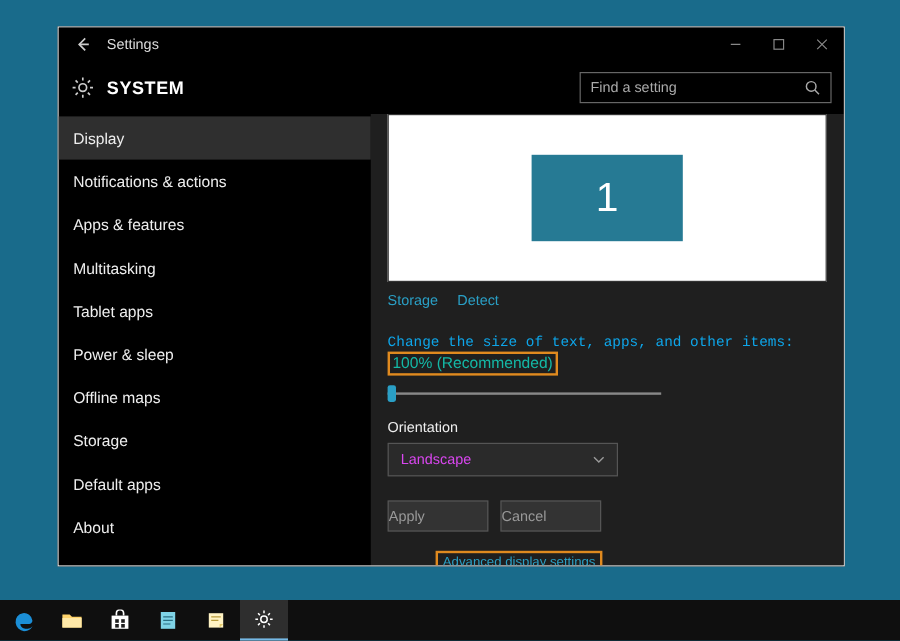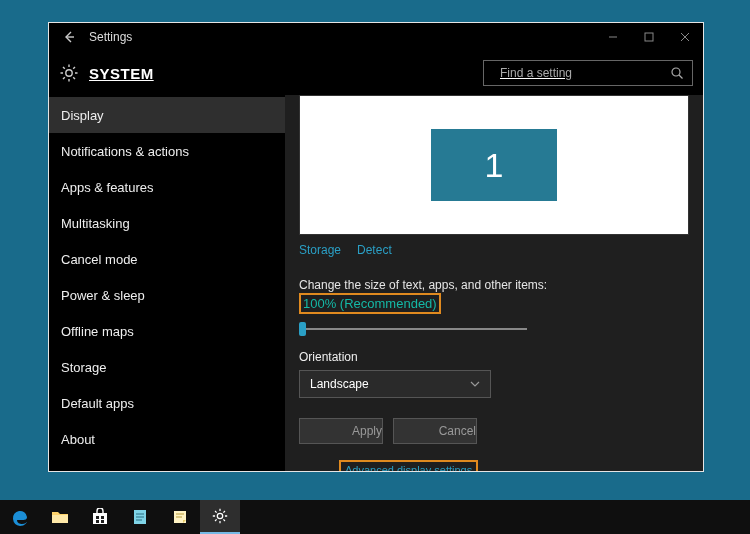--- a/index.html
+++ b/index.html
@@ -25,39 +25,38 @@
     color: #fff; font-size: 15px;
   }
   .title { font-size: 12px; color: #ddd; }
   .win-controls { position: absolute; right: 0; top: 0; display: flex; }
   .win-btn { width: 36px; height: 28px; display: flex; align-items: center; justify-content: center; color: #888; font-size: 11px; }
 
   .header {
     height: 44px; display: flex; align-items: center; padding: 0 10px;
     background: #000; color: #fff;
     justify-content: space-between;
-    text-decoration: underline;
   }
   .header-left { display: flex; align-items: center; gap: 10px; }
   .gear { width: 20px; height: 20px; display:flex; align-items:center; justify-content:center; }
   .header-title { font-size: 15px; font-weight: 600; letter-spacing: .5px; }
   .search {
     width: 210px; height: 26px; border: 1px solid #666; background: #000;
     display: flex; align-items: center; padding: 0 8px; color: #aaa;
-    font-size: 12px; justify-content: flex-end;
+    font-size: 12px; justify-content: space-between;
   }
   .search input {
     background: transparent; border: none; outline: none; color: #aaa; font-size: 12px;
     width: 170px;
   }
   .search input::placeholder { color: #aaa; }
 
   .body { flex: 1; display: flex; min-height: 0; }
   .sidebar {
-    width: 236px; background: #000; color: #fff;
+    width: 260px; background: #000; color: #fff;
     padding-top: 2px;
   }
   .nav-item {
     height: 36px; display: flex; align-items: center;
     padding-left: 12px; font-size: 13px; color: #eee;
     cursor: pointer;
   }
   .nav-item.selected { background: #2f2f2f; }
 
   .content {
@@ -70,47 +69,47 @@
     border: 1px solid #333;
   }
   .monitor {
     width: 126px; height: 72px; background: #267a94;
     display: flex; align-items: center; justify-content: center;
     color: #fff; font-size: 34px; font-weight: 300;
   }
   .link-row { margin-top: 8px; display: flex; gap: 16px; font-size: 12px; }
   .link { color: #2a9fc5; cursor: pointer; }
 
-  .scale-label { margin-top: 8px; font-size: 12px; color: #e5e5e5; display: inline; }
+  .scale-label { margin-top: 8px; font-size: 12px; color: #0ea5e9; display: inline; font-family: Liberation Mono, monospace; }
   .scale-value { font-size: 13px; color: #14b8a6; }
   .hl { border: 2px solid #e08a1f; padding: 0 2px; display: inline-block; line-height: 16px; }
 
   .slider {
     margin-top: 8px; width: 228px; height: 14px; position: relative;
   }
   .slider-track {
     position: absolute; top: 6px; left: 0; right: 0; height: 2px; background: #888;
   }
   .slider-thumb {
     position: absolute; left: 0; top: 0; width: 7px; height: 14px;
     background: #2a9fc5; border-radius: 2px;
   }
 
   .orientation-label { margin-top: 14px; font-size: 12px; color: #eee; }
   .select {
     margin-top: 6px; width: 192px; height: 28px;
-    border: 1px solid #555; background: #2a2a2a; color: #ffffff;
+    border: 1px solid #555; background: #2a2a2a; color: #d946ef;
     display: flex; align-items: center; justify-content: space-between;
     padding: 4px 10px; font-size: 12px;
   }
 
   .btn-row { margin-top: 20px; display: flex; gap: 10px; }
   .btn {
     width: 84px; height: 26px; background: #333; border: 1px solid #555;
-    color: #999; display: flex; align-items: center; justify-content: flex-end;
+    color: #999; display: flex; align-items: center; justify-content: flex-start;
     font-size: 12px;
   }
 
   .adv-link {
     margin-top: 16px; display: inline-block;
     font-size: 11px;
     padding-left: 40px;
   }
   .adv-link .link { display: inline-block; }
   .hl2 { border: 2px solid #e08a1f; padding: 2px 4px; display: inline-block; }
@@ -188,21 +187,21 @@
       <div class="nav-item">
           <span>Notifications &amp; actions</span>
         </div>
       <div class="nav-item">
           <span>Apps &amp; features</span>
         </div>
       <div class="nav-item">
           <span>Multitasking</span>
         </div>
       <div class="nav-item">
-          <span>Cancel mode</span>
+          <span>Tablet apps</span>
         </div>
       <div class="nav-item">
           <span>Power &amp; sleep</span>
         </div>
       <div class="nav-item">
           <span>Offline maps</span>
         </div>
       <div class="nav-item">
           <span>Storage</span>
         </div>

